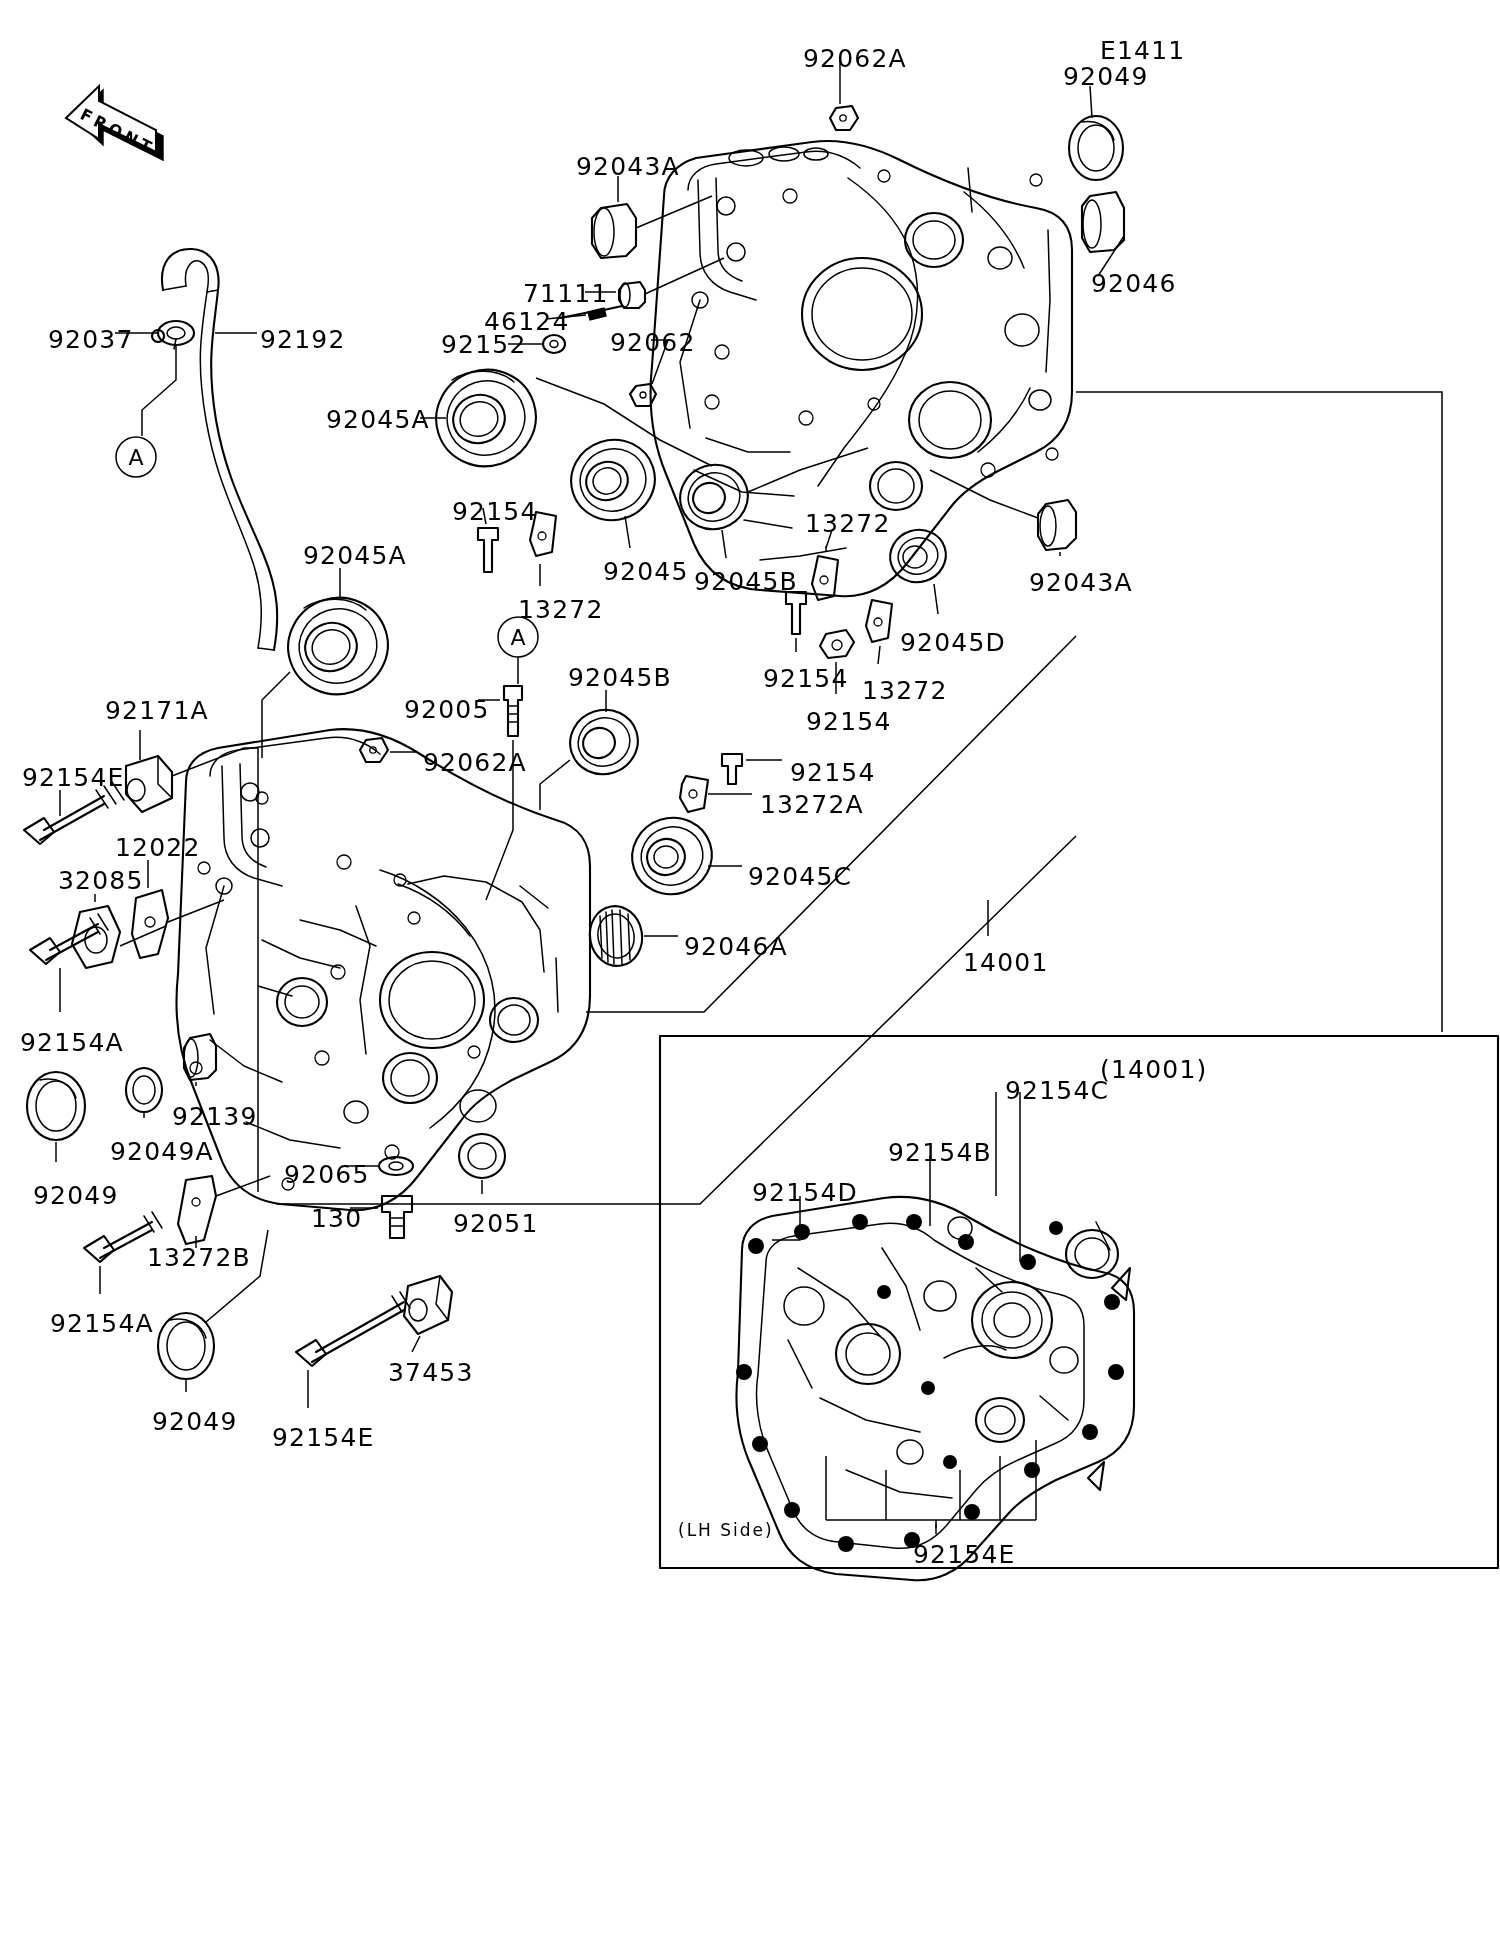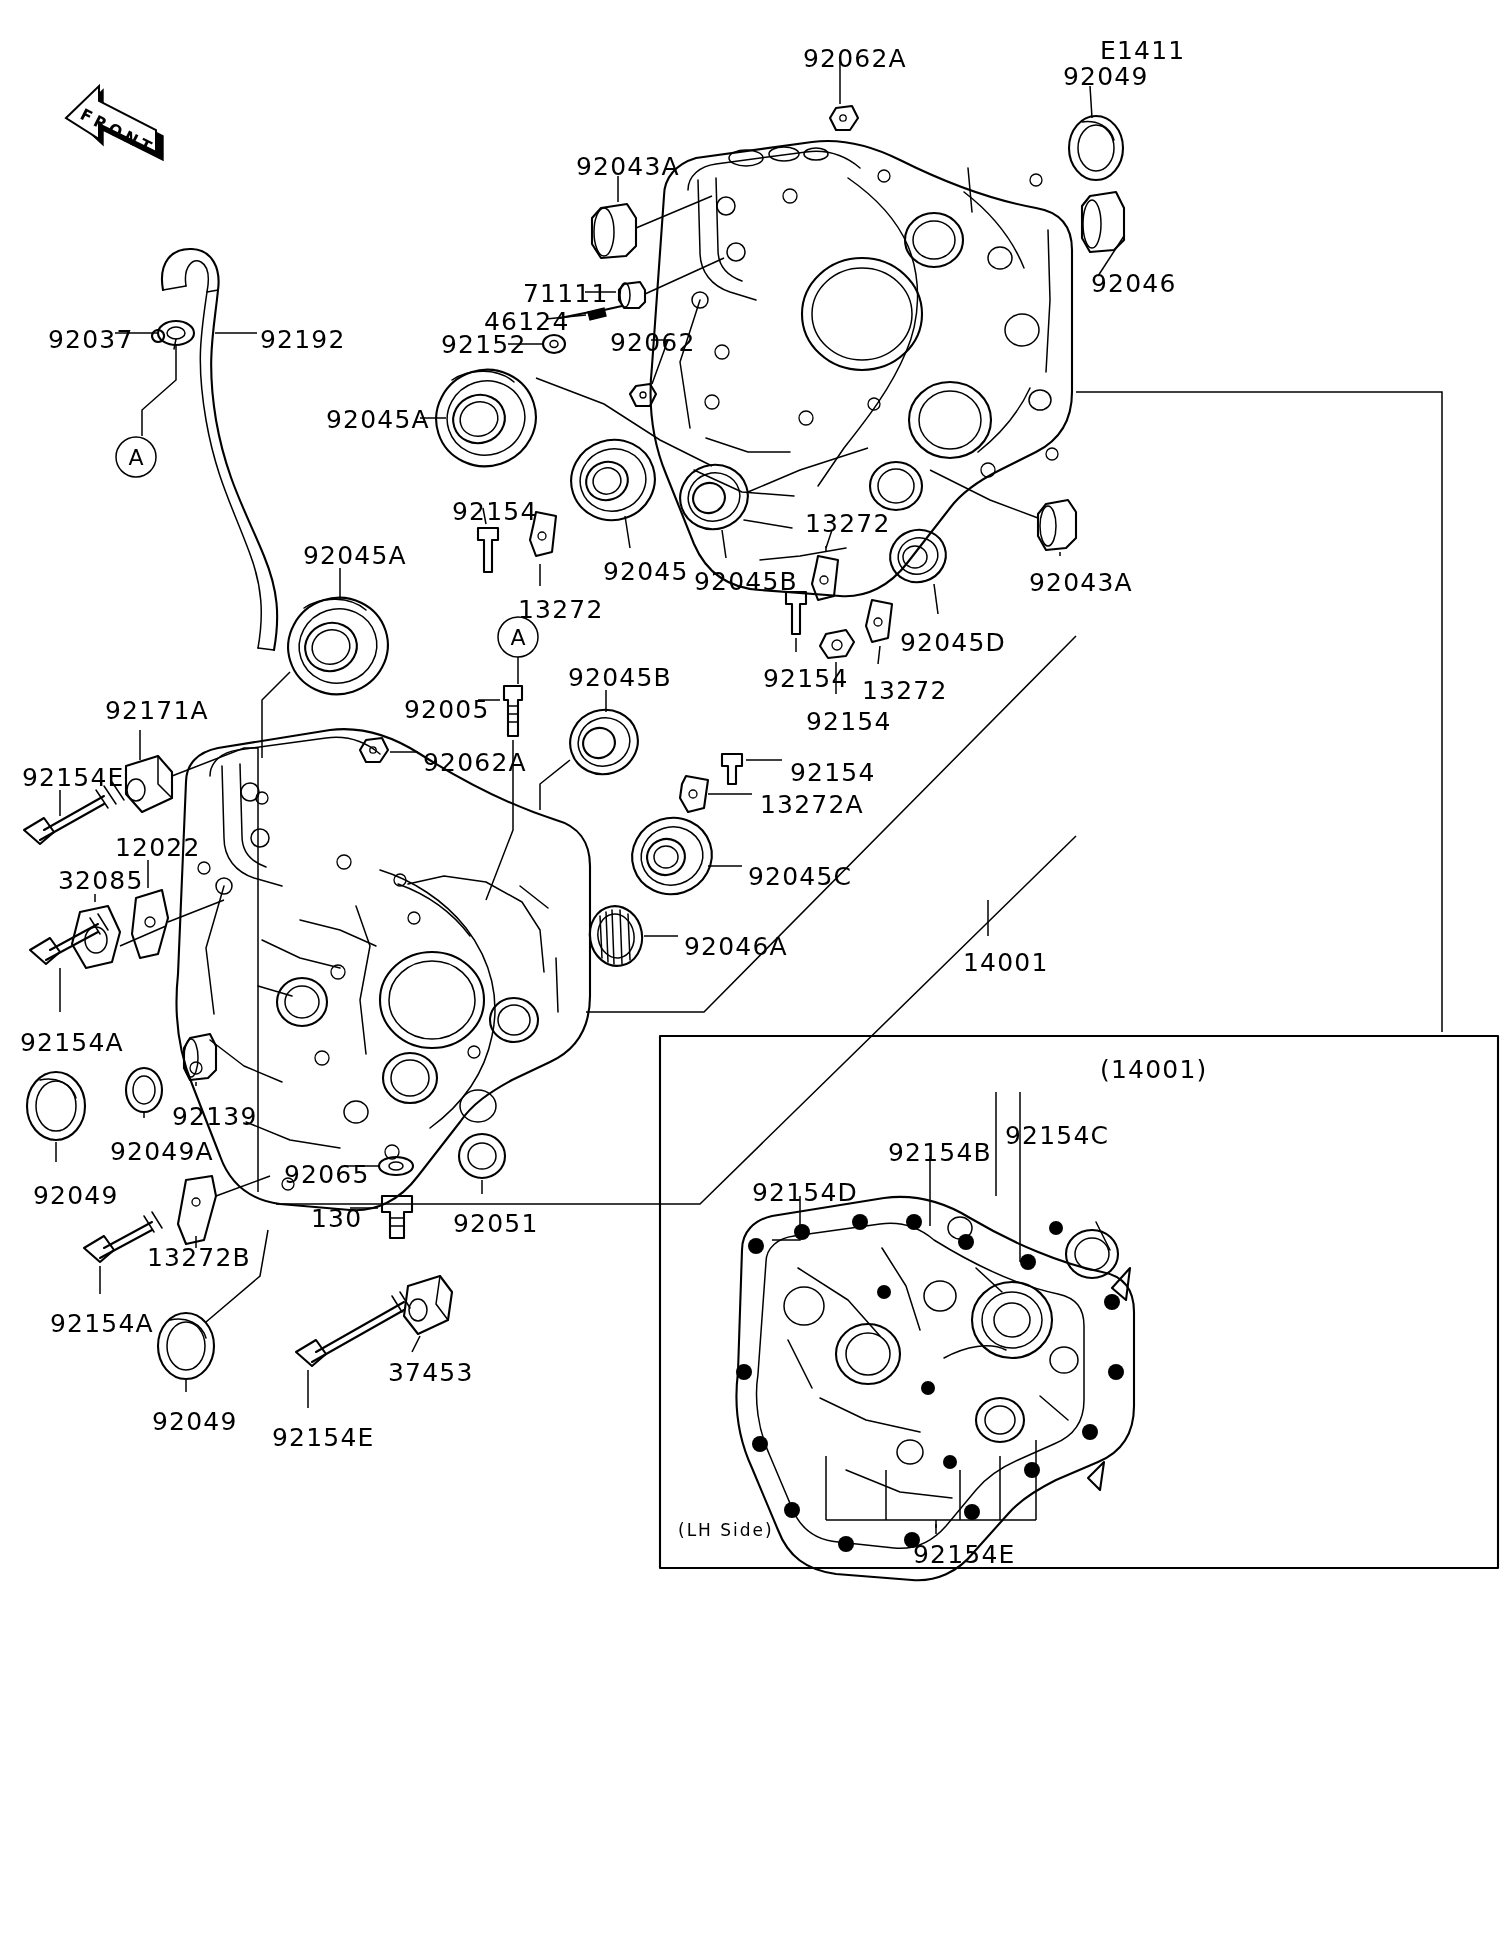--- a/index.html
+++ b/index.html
@@ -598,21 +598,21 @@
     <div class="lbl" style="left:33px;top:1181px;">92049</div>
     <div class="lbl" style="left:284px;top:1160px;">92065</div>
     <div class="lbl" style="left:311px;top:1204px;">130</div>
     <div class="lbl" style="left:453px;top:1209px;">92051</div>
     <div class="lbl" style="left:147px;top:1243px;">13272B</div>
     <div class="lbl" style="left:50px;top:1309px;">92154A</div>
     <div class="lbl" style="left:388px;top:1358px;">37453</div>
     <div class="lbl" style="left:152px;top:1407px;">92049</div>
     <div class="lbl" style="left:272px;top:1423px;">92154E</div>
     <div class="lbl" style="left:1100px;top:1055px;">(14001)</div>
-    <div class="lbl" style="left:1005px;top:1121px;">92154C</div>
+    <div class="lbl" style="left:1005px;top:1076px;">92154C</div>
     <div class="lbl" style="left:888px;top:1138px;">92154B</div>
     <div class="lbl" style="left:752px;top:1178px;">92154D</div>
     <div class="lbl" style="left:913px;top:1540px;">92154E</div>
     <div class="lbl" style="left:48px;top:325px;">92037</div>
     <div class="lbl" style="left:260px;top:325px;">92192</div>
   </div>
 
   <div class="inset-cap" style="left:678px;top:1520px;">(LH Side)</div>
 
 

